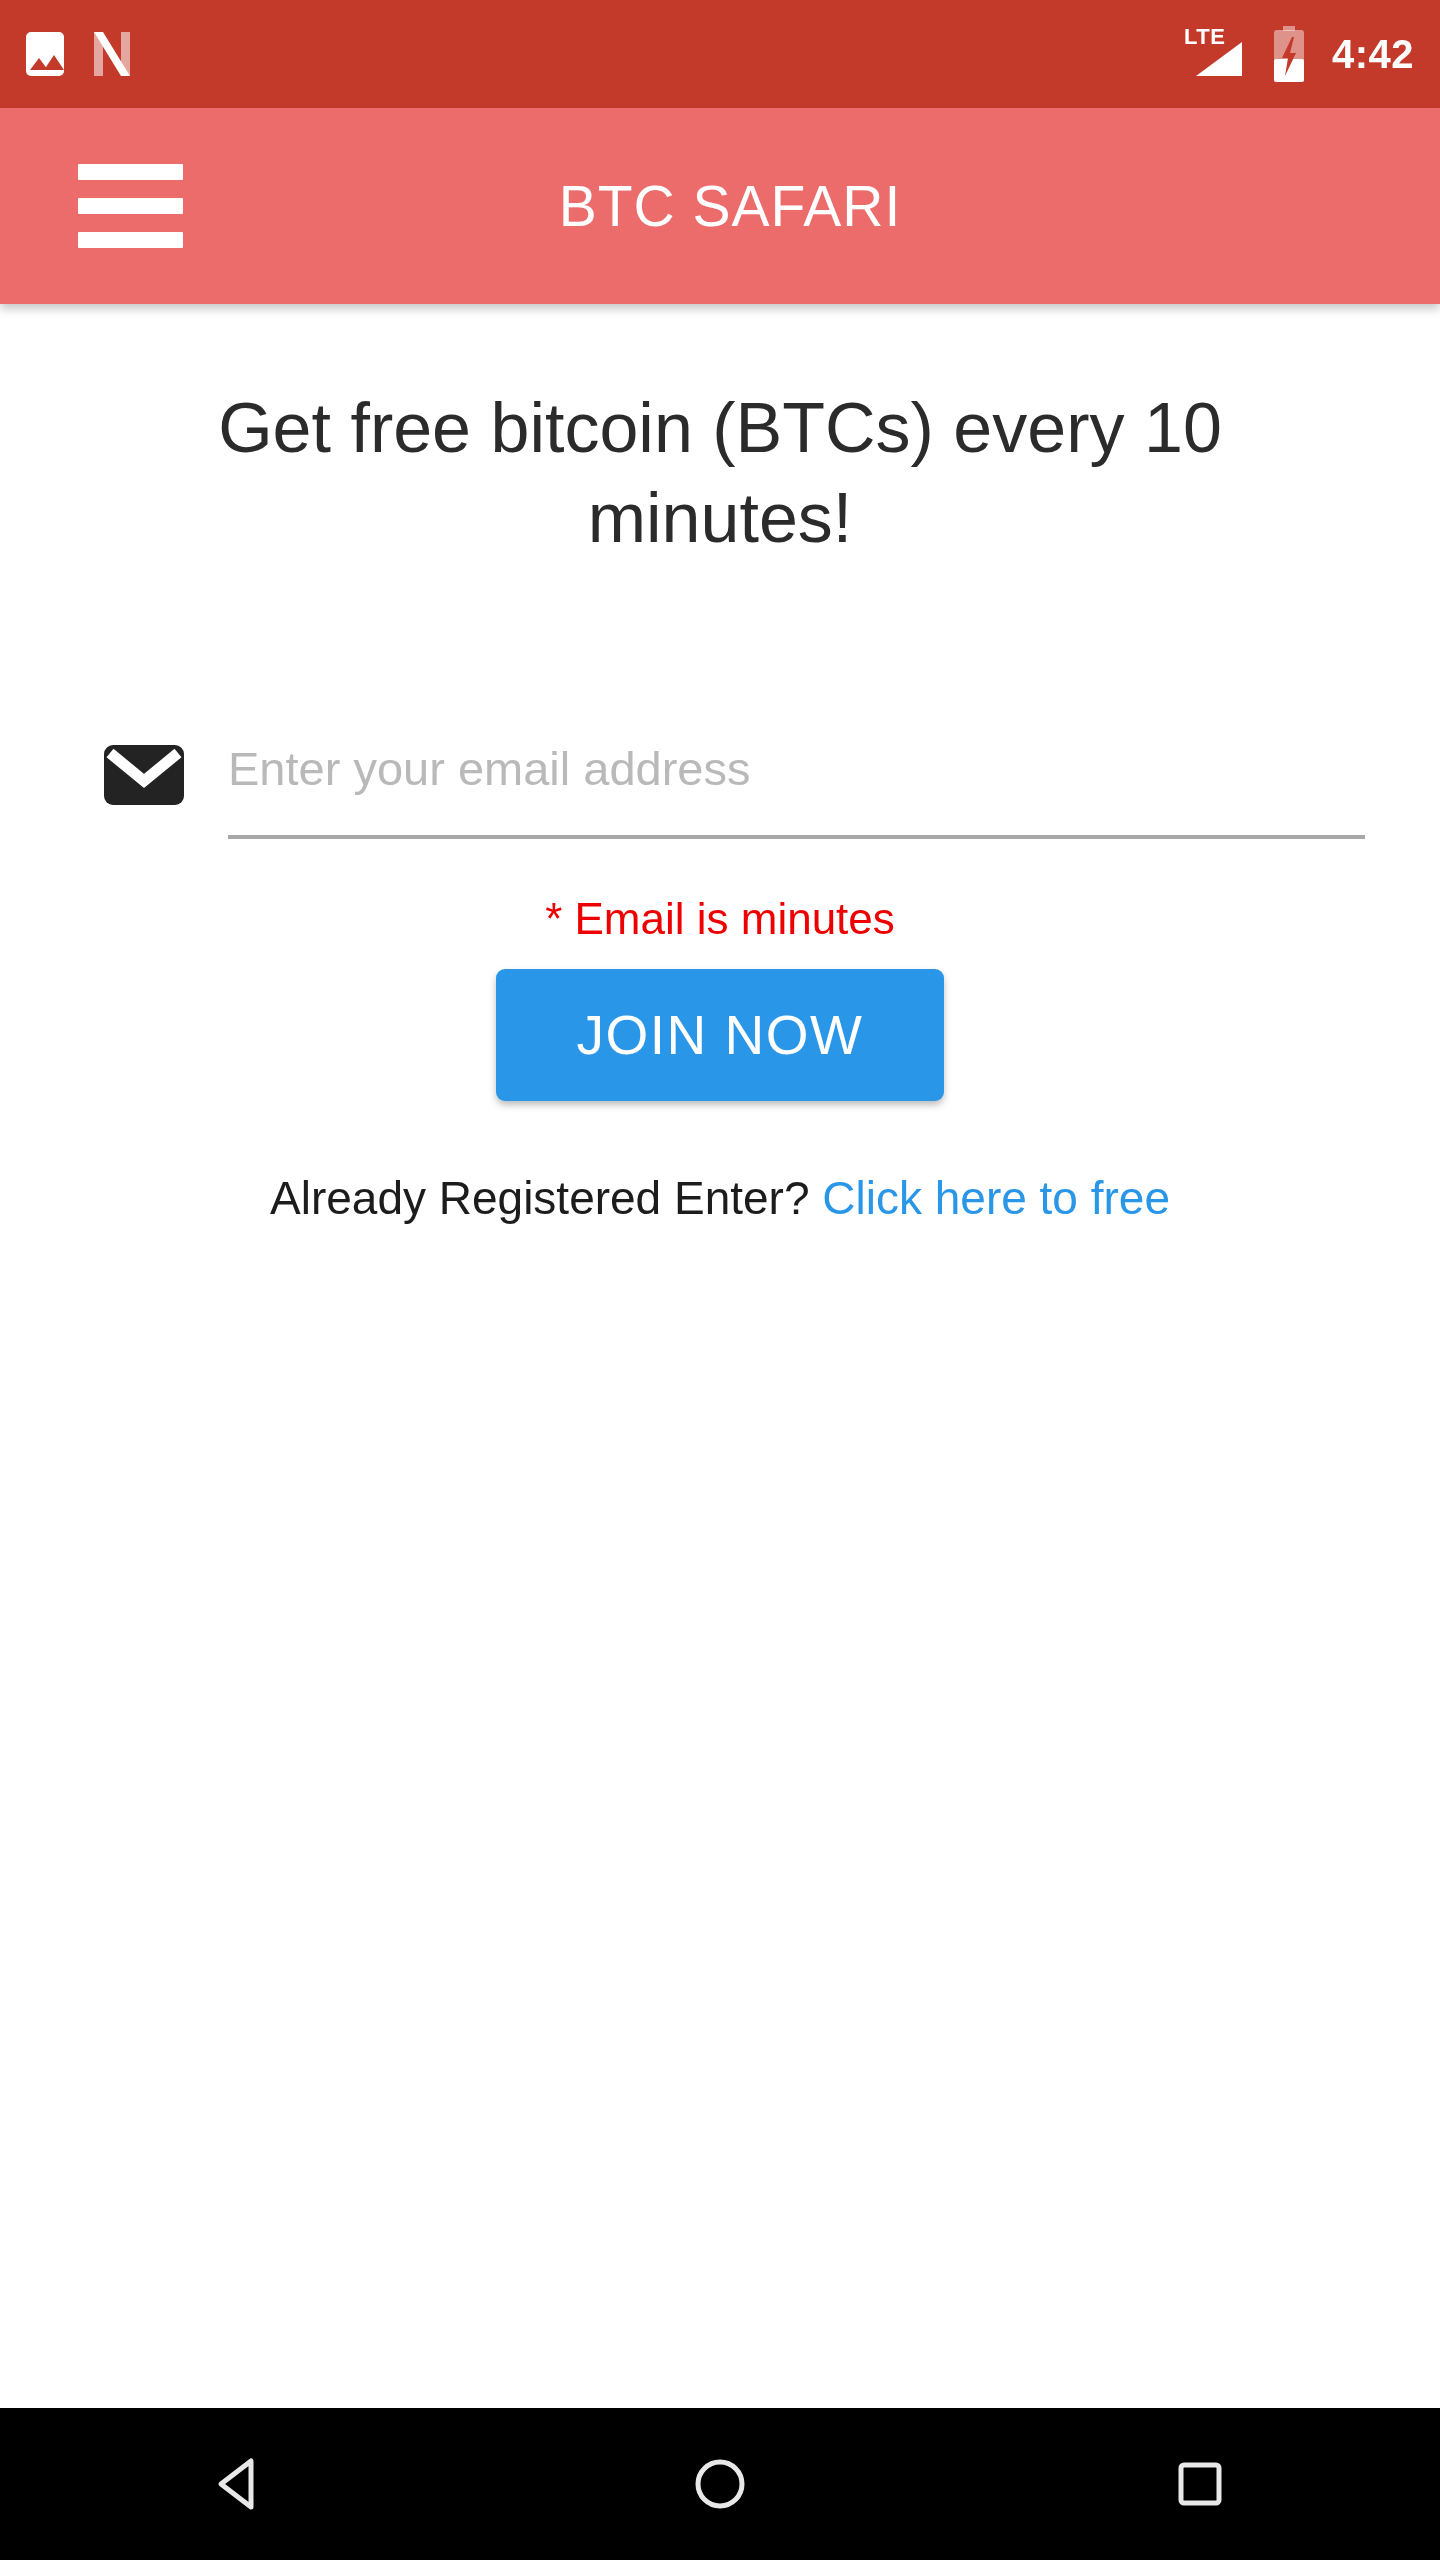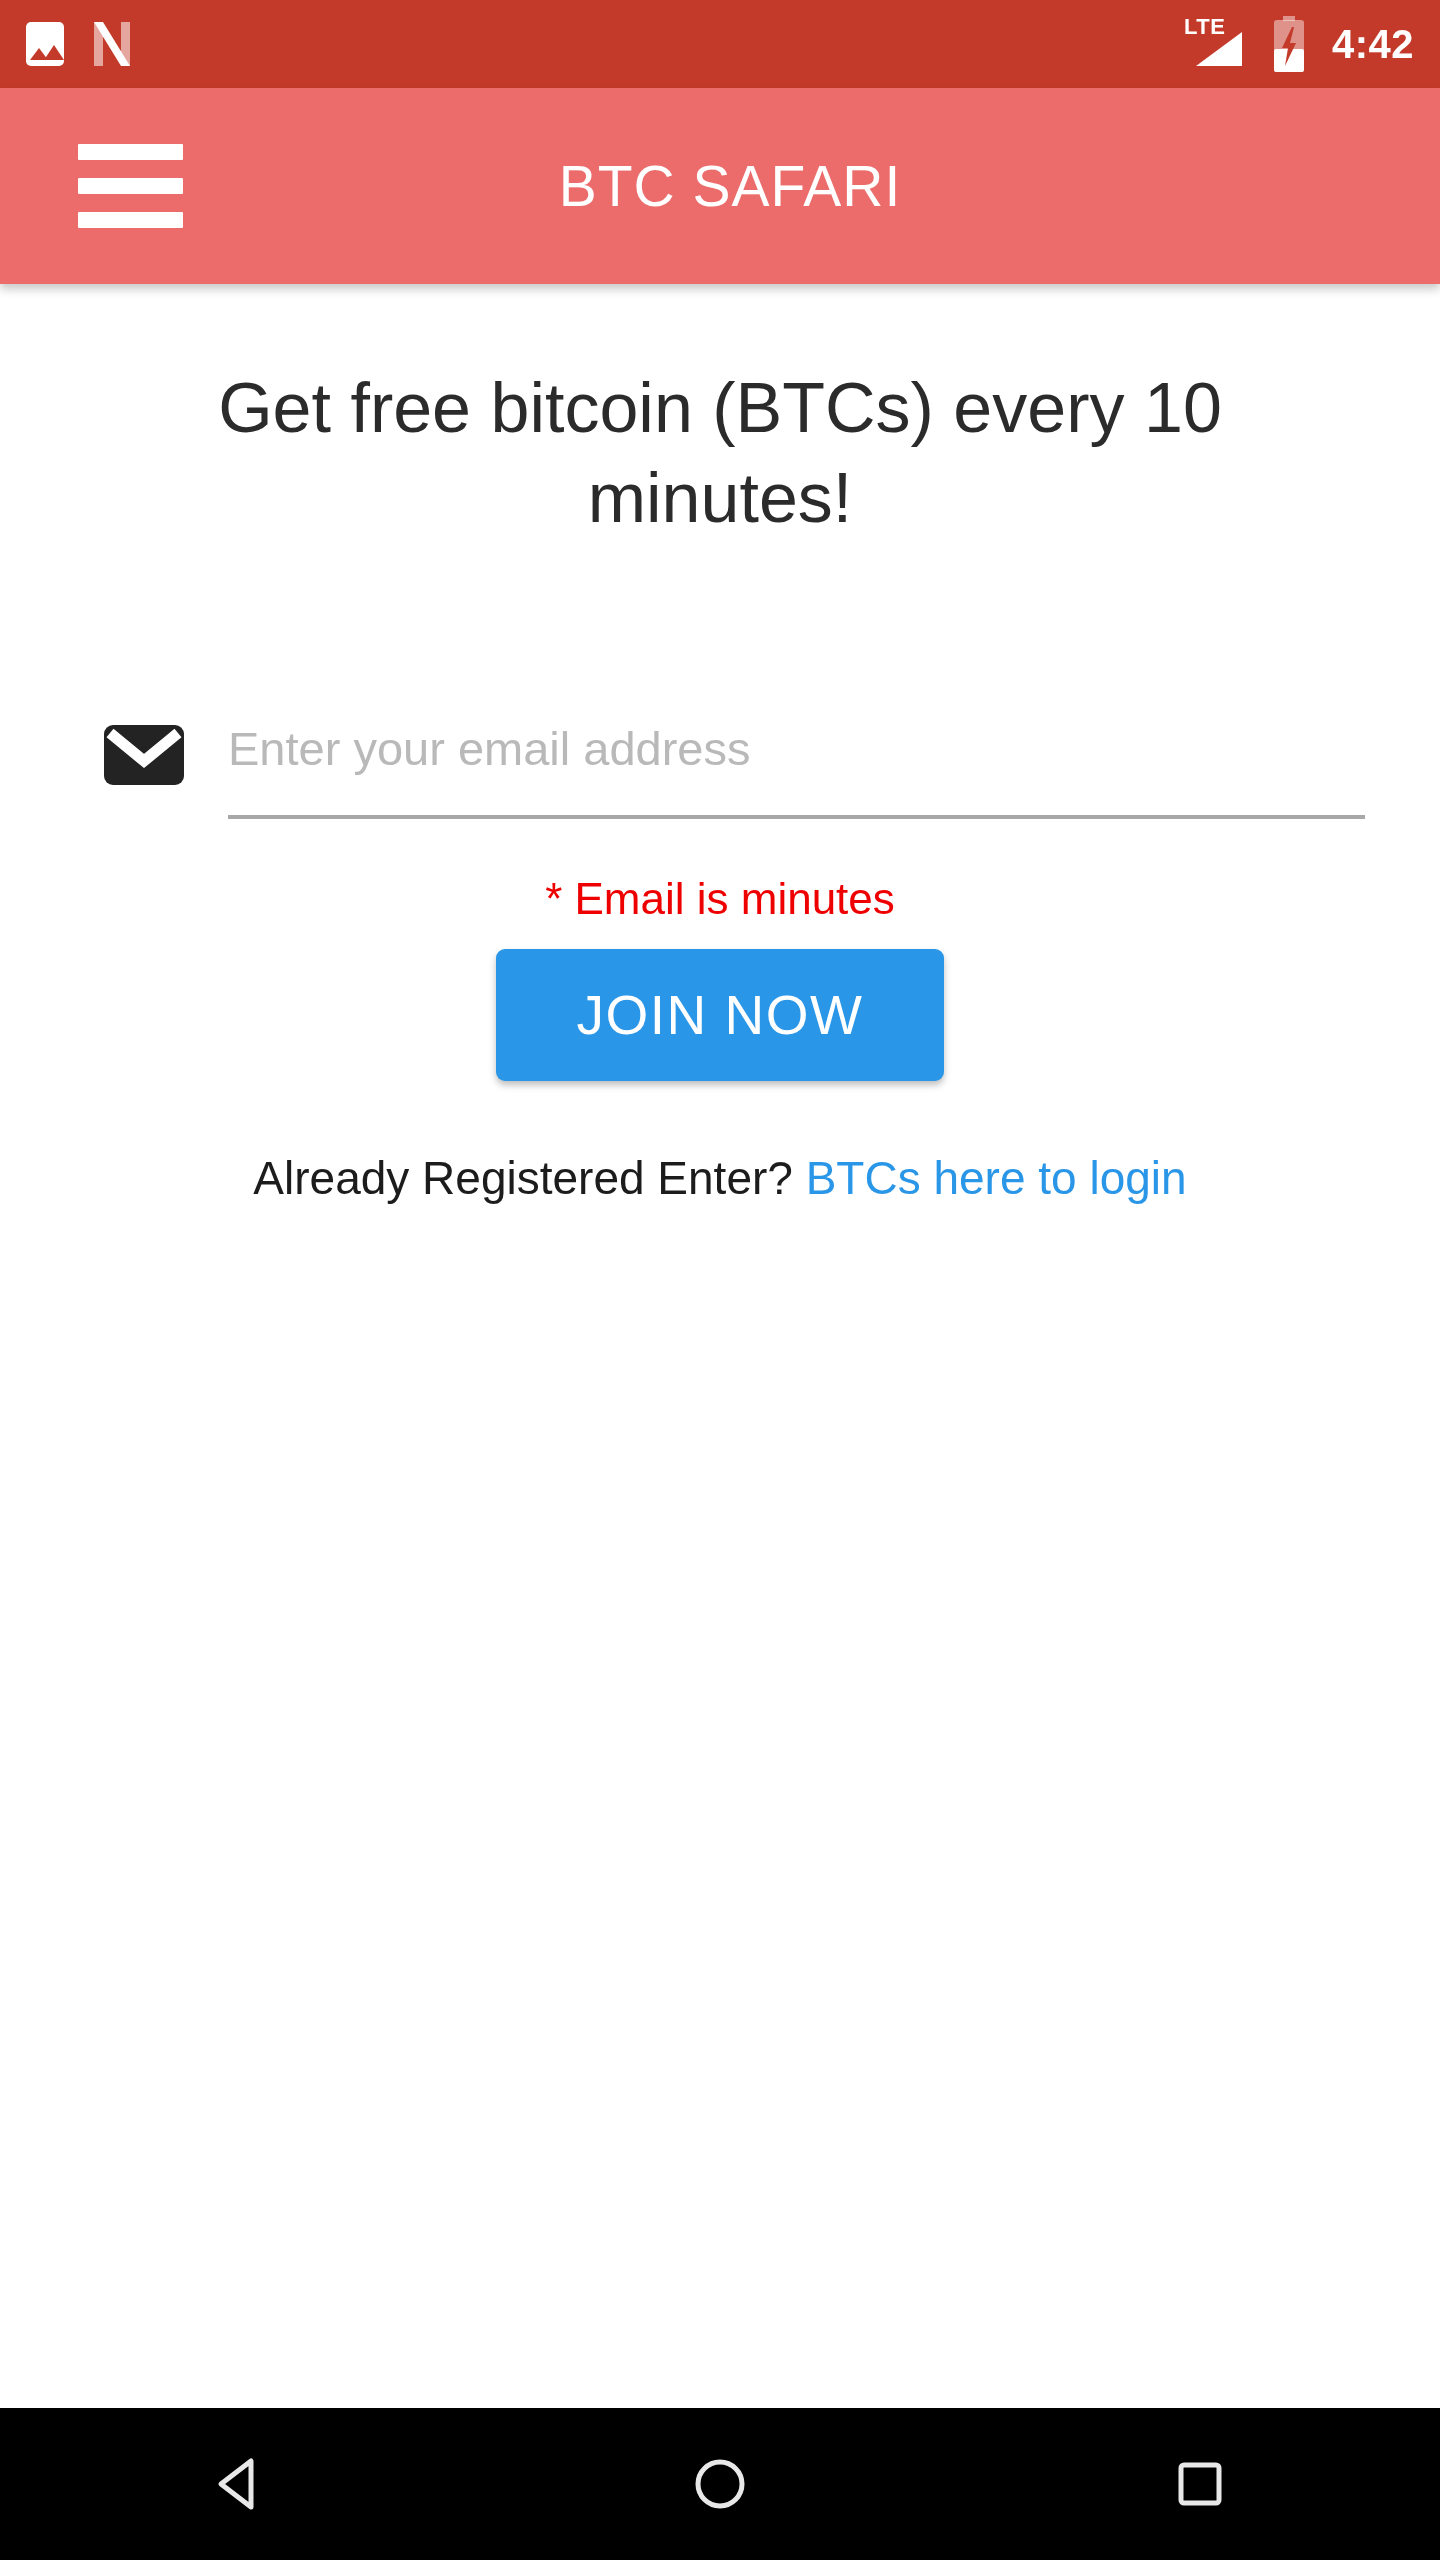--- a/index.html
+++ b/index.html
@@ -16,21 +16,21 @@
     position: relative;
     width: 1440px;
     height: 2560px;
     background: #ffffff;
     display: flex;
     flex-direction: column;
   }
 
   
   .status-bar {
-    height: 88px;
+    height: 108px;
     background: #C43A2A;
     display: flex;
     align-items: center;
     padding: 0 26px 0 26px;
     flex: 0 0 auto;
   }
   .status-left {
     display: flex;
     align-items: center;
     gap: 26px;
@@ -310,21 +310,21 @@
         </div>
       </div>
 
       <div class="error-text">* Email is minutes</div>
 
       <div class="join-wrap">
         <button class="join-button">JOIN NOW</button>
       </div>
 
       <div class="login-line">
-        <span>Already Registered Enter? </span><a class="login-link">BTCs here to login</a>
+        <span>Already Registered Enter? </span><a class="login-link">Click here to free</a>
       </div>
 
     </div>
   </div>
 
   <div class="nav-bar">
     <div class="nav-btn">
       <svg width="62" height="62" viewBox="0 0 62 62">
         <polygon points="42,8 42,54 12,31" fill="none" stroke="#e8e8e8" stroke-width="5" stroke-linejoin="round"></polygon>
       </svg>

